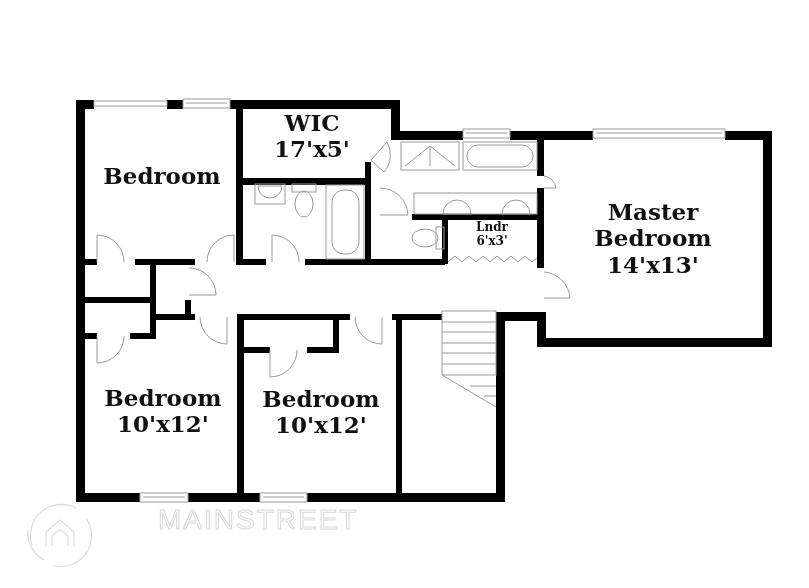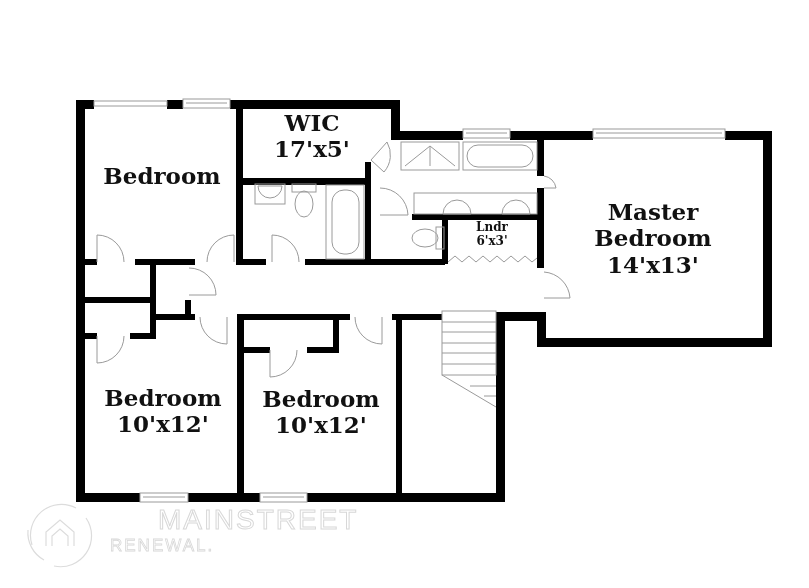--- a/index.html
+++ b/index.html
@@ -201,14 +201,13 @@
   <svg width="72" height="70" viewBox="0 0 72 70">
     <g fill="none" stroke="#dcdcdc" stroke-width="1.2">
       <path d="M8 45 A31 31 0 0 1 52 8"></path>
       <path d="M62 18 A31 31 0 0 1 30 66"></path>
       <path d="M20 60 A31 31 0 0 1 4 30"></path>
       <path d="M22 46 L22 32 L36 20 L50 32 L50 46"></path>
       <path d="M28 46 L28 36 L36 29 L44 36 L44 46"></path>
     </g>
   </svg>
   <div class="logo-text-1">MAINSTREET</div>
-  <div class="logo-text-2">RENEWAL.</div>
 </div>
 
 </body></html>

